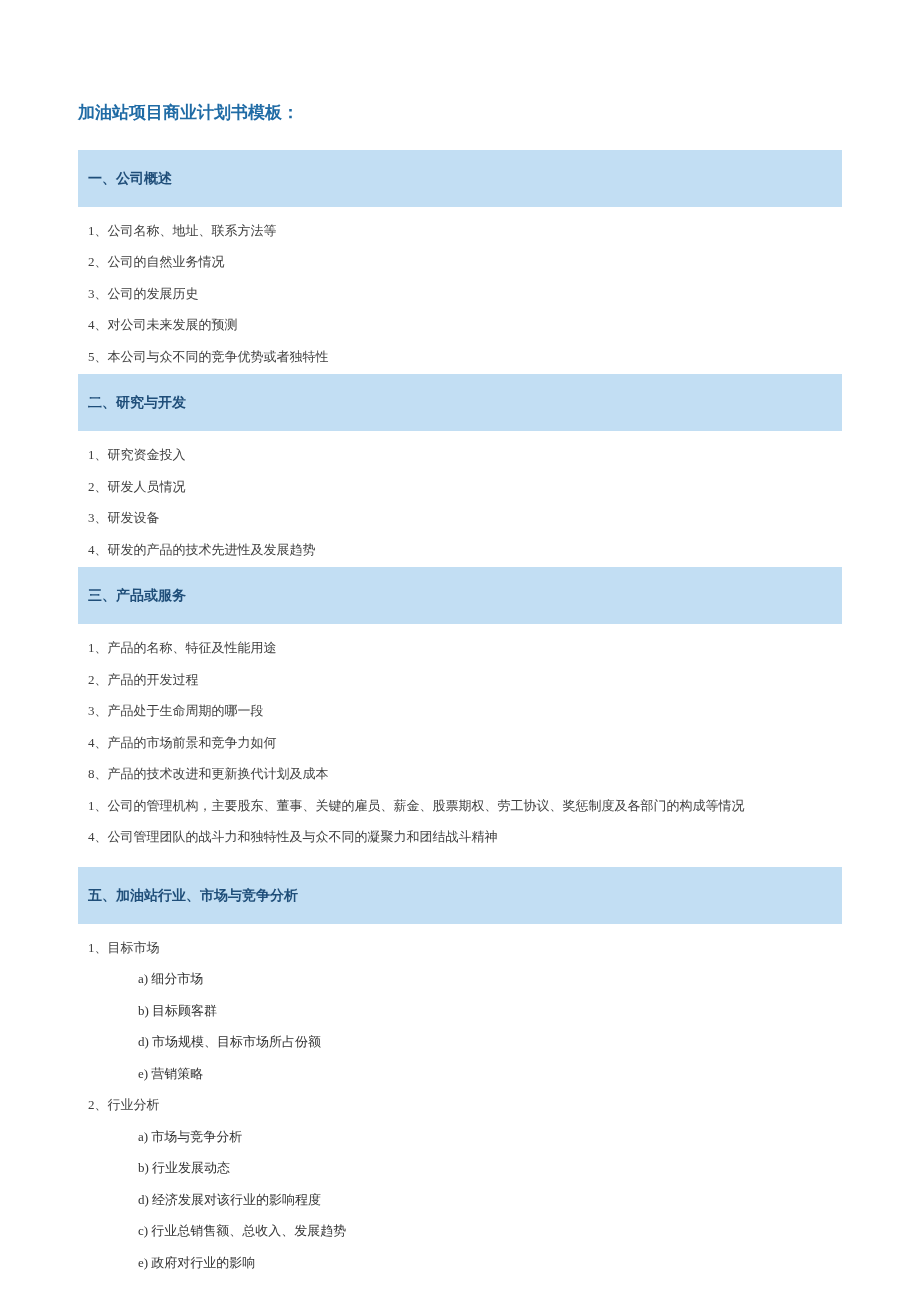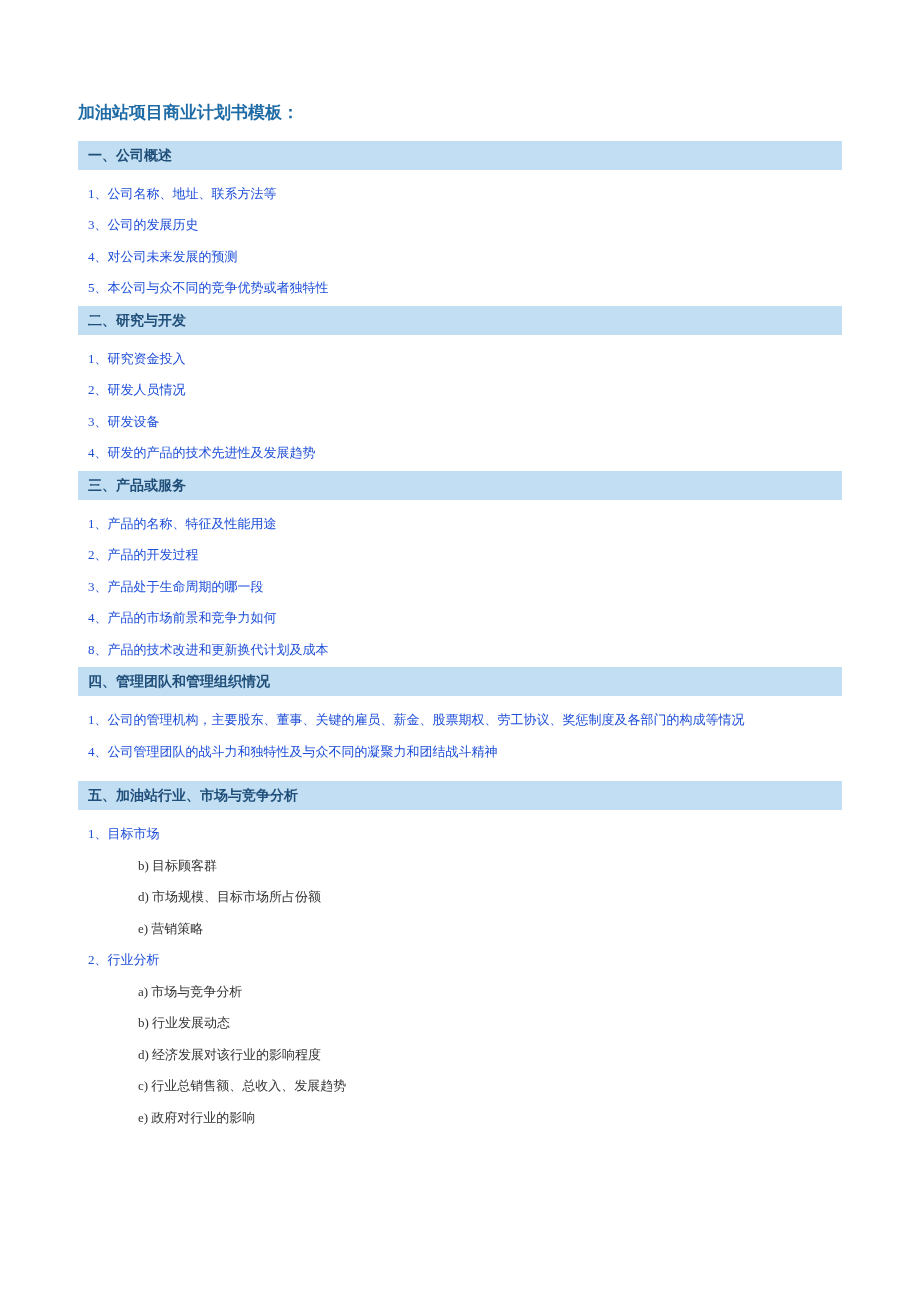--- a/index.html
+++ b/index.html
@@ -13,55 +13,56 @@
       width: 920px;
       padding: 100px 78px 40px 78px;
       color: #000000;
       font-size: 13px;
       line-height: 1.5;
     }
     .title {
       color: #1F6BA5;
       font-size: 17px;
       font-weight: bold;
-      margin-bottom: 15px;
+      margin-bottom: 24px;
       font-family: "SimHei", "黑体", sans-serif;
     }
     .section-header {
       background: #C2DEF3;
       color: #1F4E79;
       font-weight: bold;
-      padding: 4px 10px;
+      padding: 18px 10px;
       font-size: 14px;
       margin-top: 2px;
       margin-bottom: 8px;
       font-family: "SimHei", "黑体", sans-serif;
     }
     .list-item {
       padding: 6px 0 6px 10px;
       font-size: 13px;
-      color: #1d4ed8;
+      color: #404040;
     }
     .sub-item {
       padding: 6px 0 6px 60px;
       font-size: 13px;
       color: #333333;
     }
     .spacer {
       height: 12px;
     }
   </style>
 </head>
 <body>
 
 <div class="title">加油站项目商业计划书模板：</div>
 
 <div>
   <div class="section-header">一、公司概述</div>
   <div class="list-item">1、公司名称、地址、联系方法等</div>
+  <div class="list-item">2、公司的自然业务情况</div>
   <div class="list-item">3、公司的发展历史</div>
   <div class="list-item">4、对公司未来发展的预测</div>
   <div class="list-item">5、本公司与众不同的竞争优势或者独特性</div>
 </div>
 
 <div>
   <div class="section-header">二、研究与开发</div>
   <div class="list-item">1、研究资金投入</div>
   <div class="list-item">2、研发人员情况</div>
   <div class="list-item">3、研发设备</div>
@@ -71,31 +72,31 @@
 <div>
   <div class="section-header">三、产品或服务</div>
   <div class="list-item">1、产品的名称、特征及性能用途</div>
   <div class="list-item">2、产品的开发过程</div>
   <div class="list-item">3、产品处于生命周期的哪一段</div>
   <div class="list-item">4、产品的市场前景和竞争力如何</div>
   <div class="list-item">8、产品的技术改进和更新换代计划及成本</div>
 </div>
 
 <div>
-  <div class="section-header">四、管理团队和管理组织情况</div>
   <div class="list-item">1、公司的管理机构，主要股东、董事、关键的雇员、薪金、股票期权、劳工协议、奖惩制度及各部门的构成等情况</div>
   <div class="list-item">4、公司管理团队的战斗力和独特性及与众不同的凝聚力和团结战斗精神</div>
 </div>
 
 <div class="spacer"></div>
 
 <div>
   <div class="section-header">五、加油站行业、市场与竞争分析</div>
 
   <div class="list-item">1、目标市场</div>
+  <div class="sub-item">a)  细分市场</div>
   <div class="sub-item">b)  目标顾客群</div>
   <div class="sub-item">d)  市场规模、目标市场所占份额</div>
   <div class="sub-item">e)  营销策略</div>
 
   <div class="list-item">2、行业分析</div>
   <div class="sub-item">a)  市场与竞争分析</div>
   <div class="sub-item">b)  行业发展动态</div>
   <div class="sub-item">d)  经济发展对该行业的影响程度</div>
   <div class="sub-item">c)  行业总销售额、总收入、发展趋势</div>
   <div class="sub-item">e)  政府对行业的影响</div>

